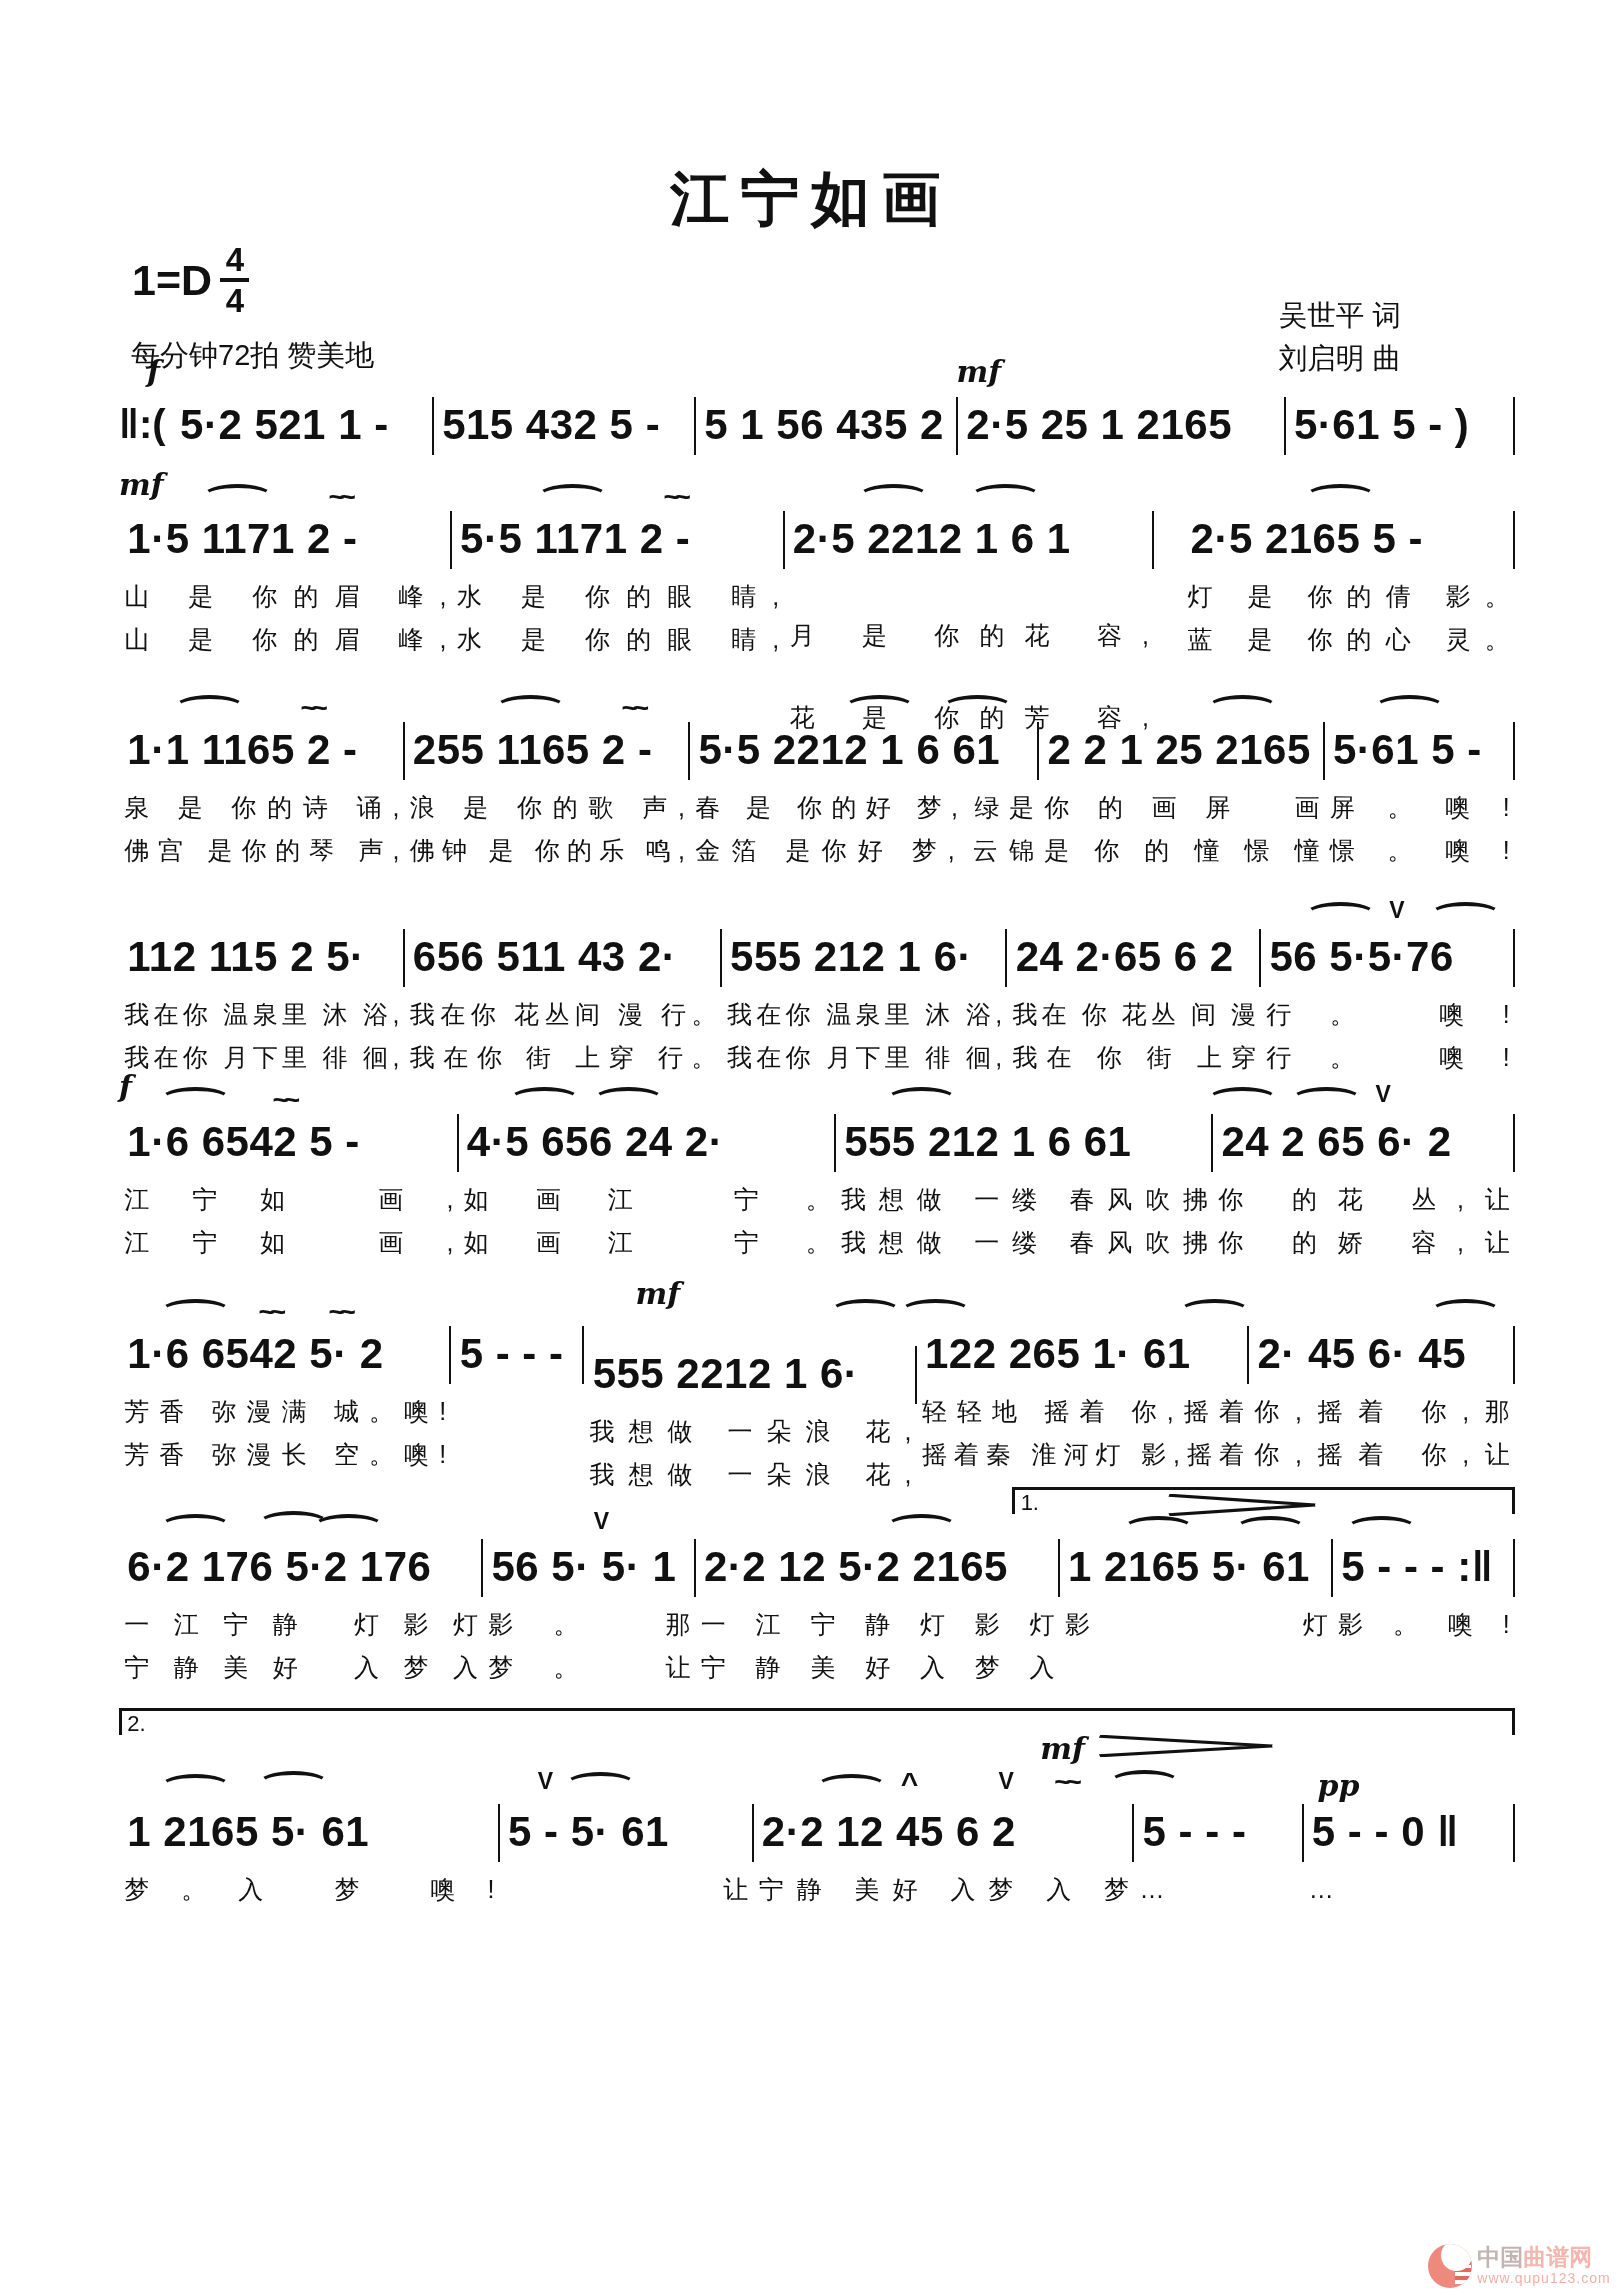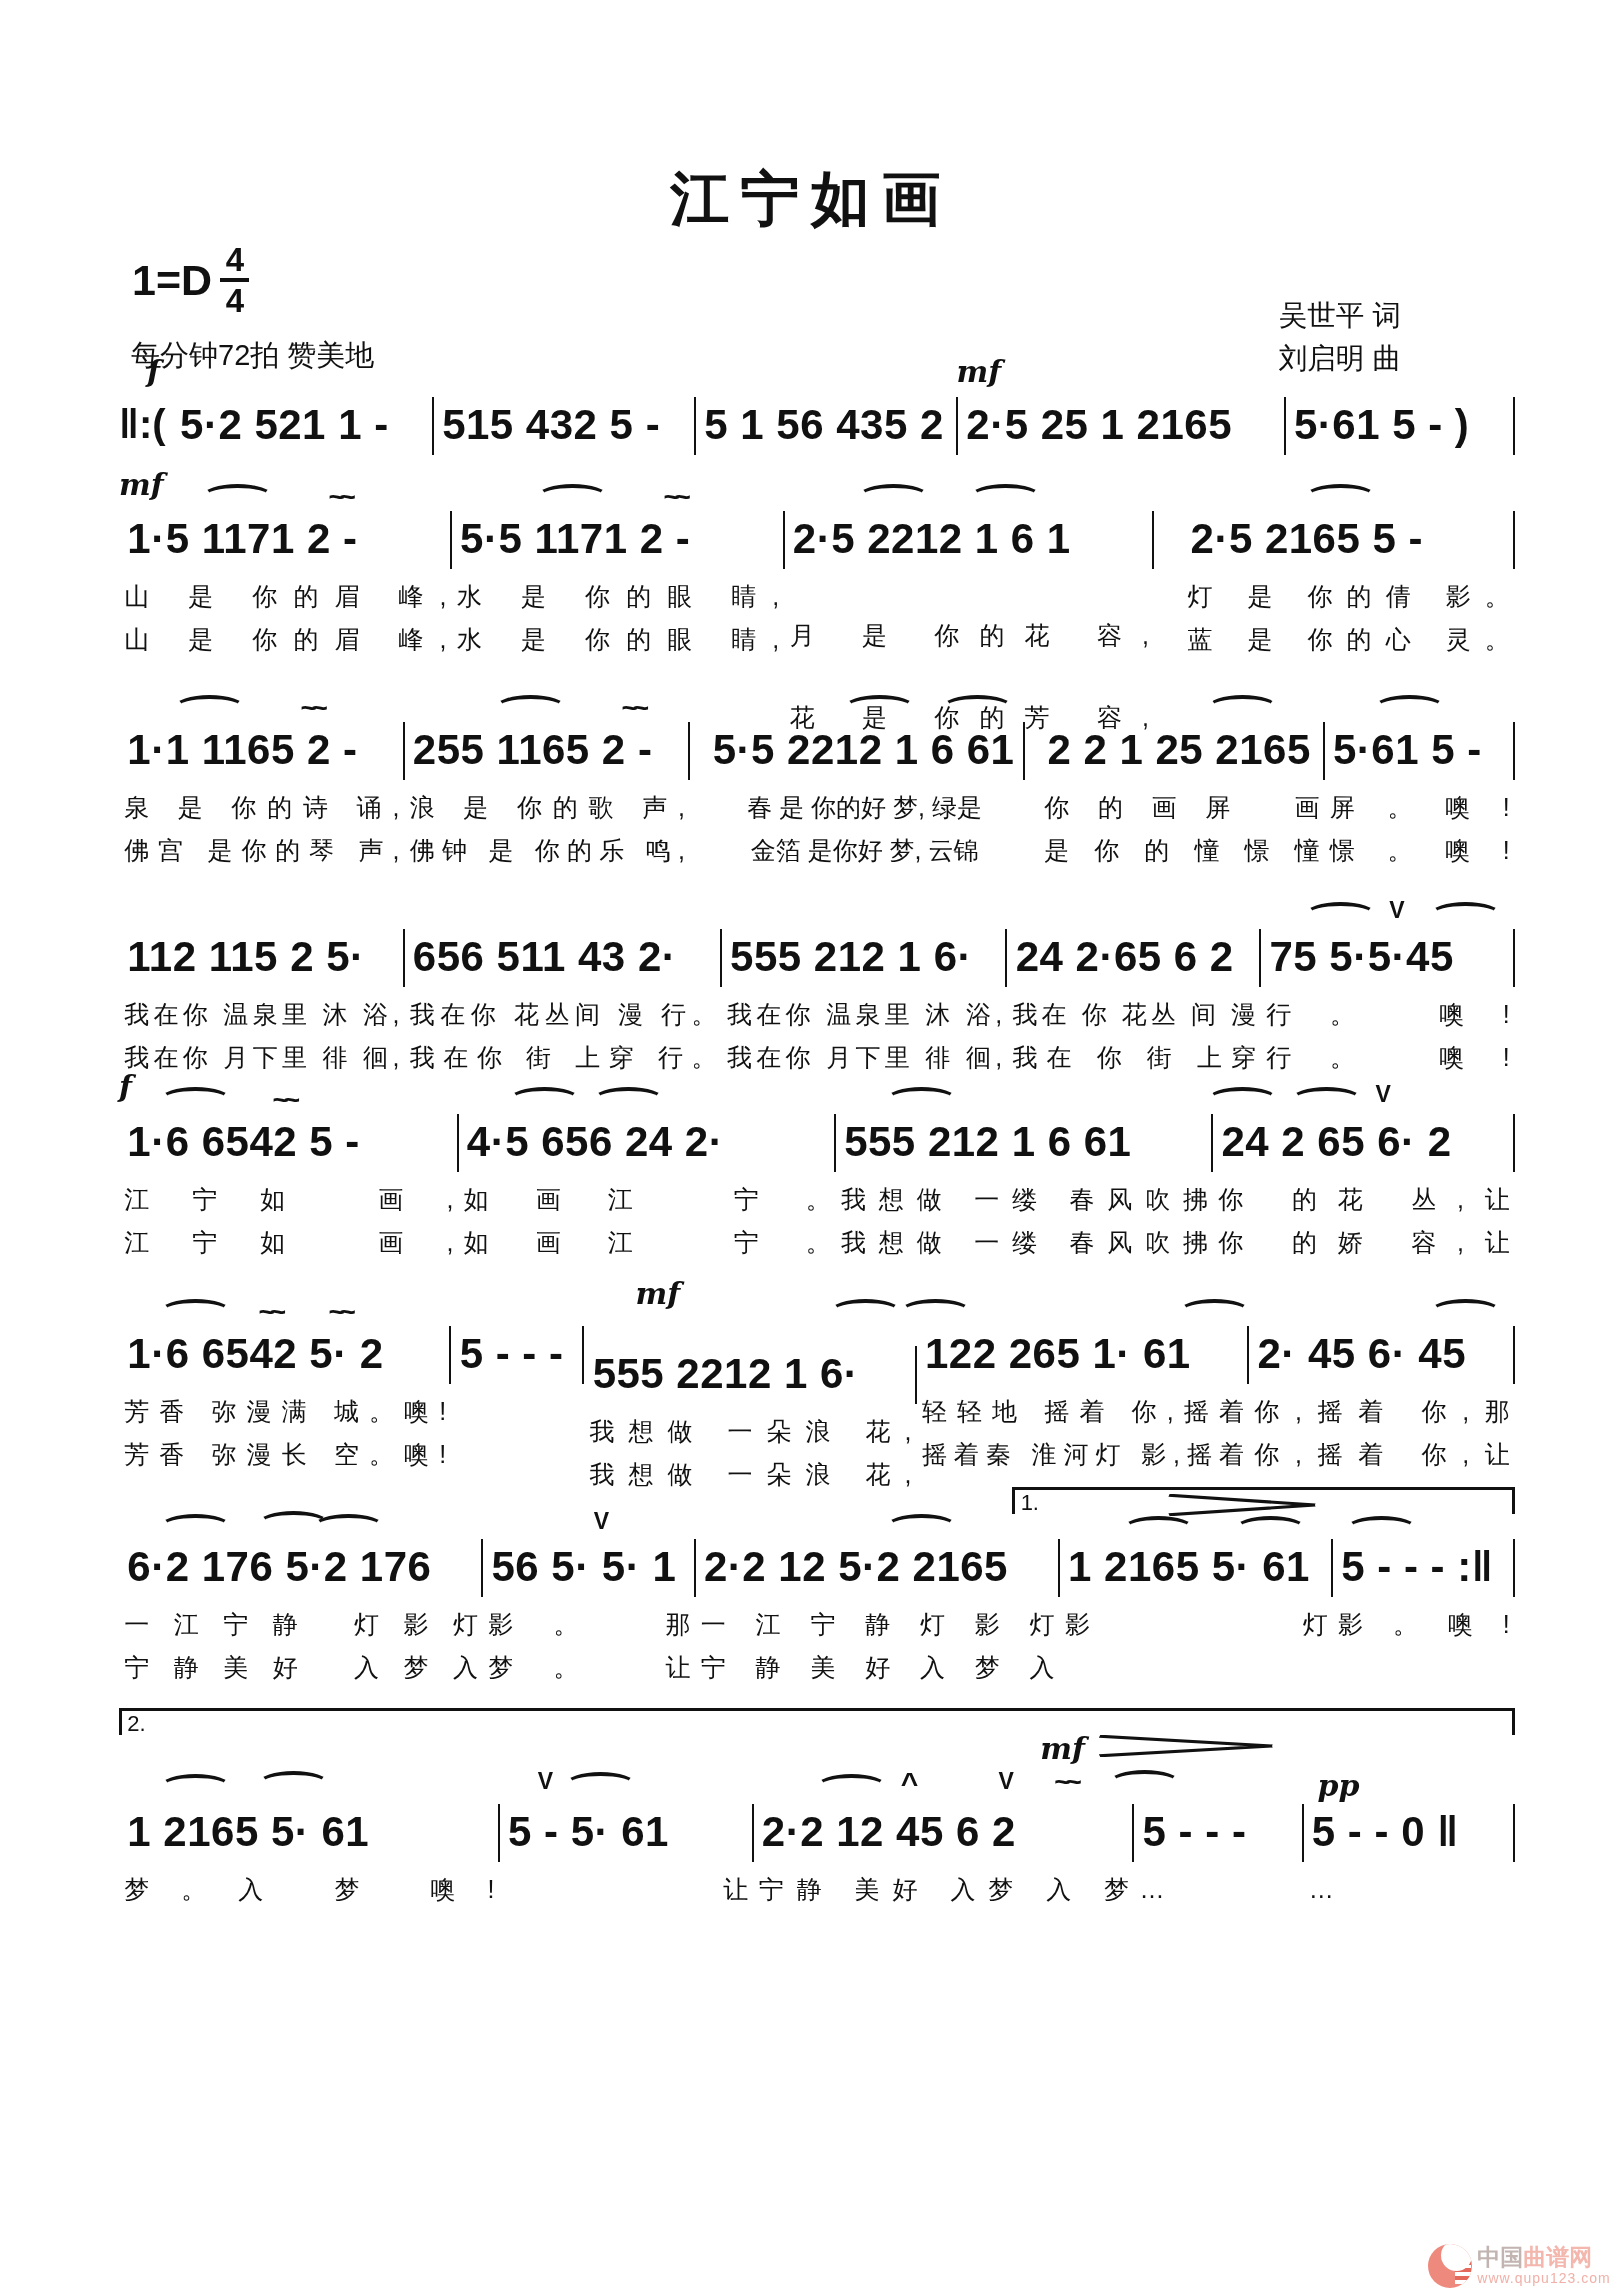--- a/index.html
+++ b/index.html
@@ -165,21 +165,21 @@
           <div class="measure" style="flex-grow: 9;">
             <div class="m-notes">1·1 1165 2 -</div>
             <div class="m-lyr first">泉 是 你的诗 诵,</div>
             <div class="m-lyr">佛宫 是你的琴 声,</div>
           </div>
           <div class="measure" style="flex-grow: 9;">
             <div class="m-notes">255 1165 2 -</div>
             <div class="m-lyr first">浪 是 你的歌 声,</div>
             <div class="m-lyr">佛钟 是 你的乐 鸣,</div>
           </div>
-          <div class="measure" style="flex-grow: 11; align-items: center;">
+          <div class="measure" style="flex-grow: 11;">
             <div class="m-notes">5·5 2212 1 6 61</div>
             <div class="m-lyr first">春 是 你的好 梦, 绿是</div>
             <div class="m-lyr">金箔 是你好 梦, 云锦</div>
           </div>
           <div class="measure" style="flex-grow: 9;">
             <div class="m-notes">2 2 1 25 2165</div>
             <div class="m-lyr first">你的画屏 画</div>
             <div class="m-lyr">是你的憧憬憧</div>
           </div>
           <div class="measure" style="flex-grow: 6;">
@@ -210,21 +210,21 @@
             <div class="m-notes">555 212 1 6·</div>
             <div class="m-lyr first">我在你 温泉里 沐 浴,</div>
             <div class="m-lyr">我在你 月下里 徘 徊,</div>
           </div>
           <div class="measure" style="flex-grow: 8;">
             <div class="m-notes">24 2·65 6 2</div>
             <div class="m-lyr first">我在 你 花丛 间 漫</div>
             <div class="m-lyr">我在 你 街 上穿</div>
           </div>
           <div class="measure" style="flex-grow: 8;">
-            <div class="m-notes">75 5·5·45</div>
+            <div class="m-notes">56 5·5·76</div>
             <div class="m-lyr first">行。 噢!</div>
             <div class="m-lyr">行。 噢!</div>
           </div>
         </div>
       </div>
       <div class="system" style="top: 1062px;">
         <div class="marks" style="height: 52px;">
           <div class="mark dyn" style="left: 0%; top: 7.3px; position: absolute;">f</div>
           <div class="mark slur" style="left: 3%; top: 25px; position: absolute;"></div>
           <div class="mark orn" style="left: 11%; top: 22px; position: absolute;">~~</div>

